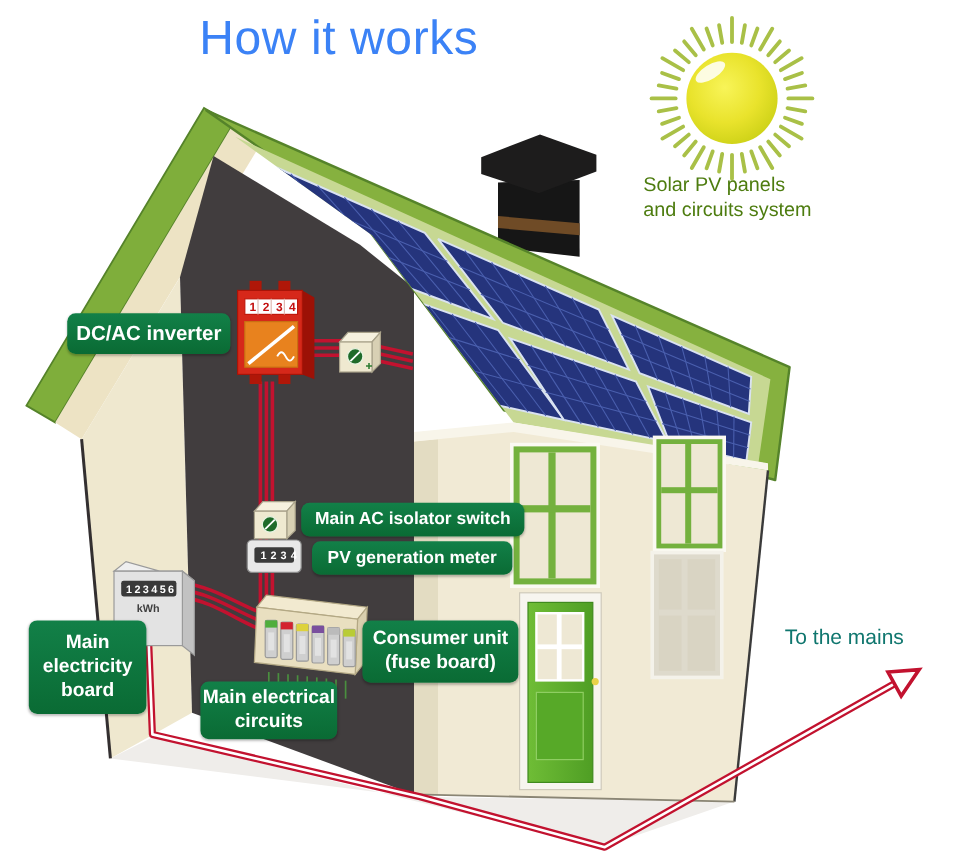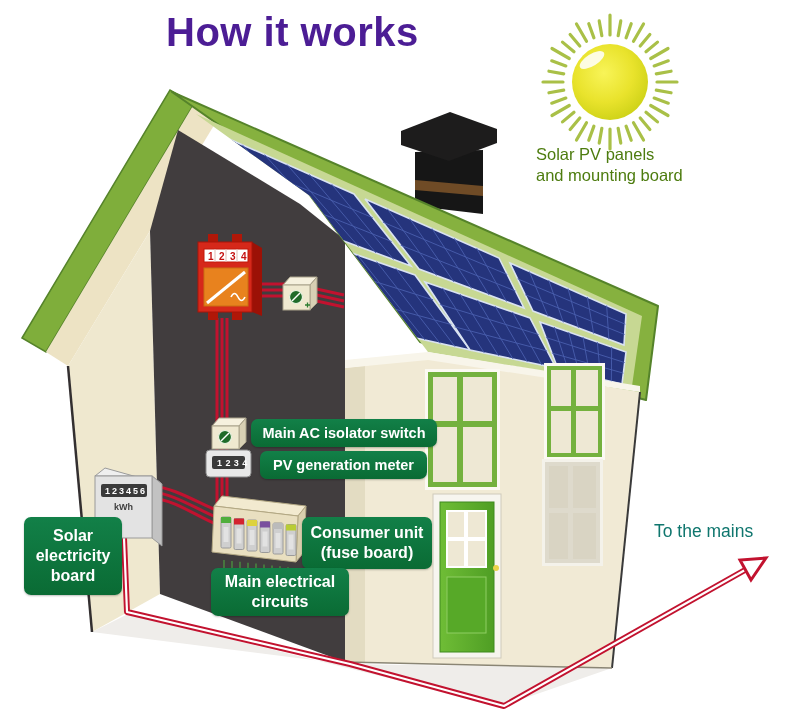--- a/index.html
+++ b/index.html
@@ -1,34 +1,34 @@
 <!DOCTYPE html>
 <html><head>
 <meta charset="utf-8">
 <style>
   html,body{margin:0;padding:0;background:#fff;}
   .stage{position:relative;width:796px;height:715px;background:#fff;overflow:hidden;
          font-family:"Liberation Sans",sans-serif;}
   .stage svg{position:absolute;left:0;top:0;}
-  .page-title{position:absolute;left:166px;top:10px;font-size:40px;font-weight:bold;
-              color:#4c1d95;letter-spacing:.5px;}
+  .page-title{position:absolute;left:166px;top:10px;font-size:40px;font-weight:normal;
+              color:#3b82f6;letter-spacing:.5px;}
   .sun-caption{position:absolute;left:536px;top:144px;font-size:16.5px;line-height:21px;
                color:#4d7c0f;}
   .watermark{position:absolute;left:0;top:317px;width:796px;height:49px;
              background:rgba(255,255,255,.5);display:flex;align-items:center;justify-content:center;}
   .watermark span{font-size:45px;color:rgba(58,58,58,.72);letter-spacing:1px;}
   .pill{position:absolute;background:linear-gradient(180deg,#128048,#0a6b34);color:#fff;
         font-weight:bold;border-radius:7px;display:flex;flex-direction:column;
         align-items:center;justify-content:center;text-align:center;line-height:1.25;
         box-shadow:0 1px 2px rgba(0,0,0,.25);}
   .pill-inverter{left:56px;top:261px;width:136px;height:34px;font-size:17px;}
   .pill-isolator{left:251px;top:419px;width:186px;height:28px;font-size:14.5px;}
   .pill-pvmeter{left:260px;top:451px;width:167px;height:28px;font-size:14.5px;}
   .pill-consumer{left:302px;top:517px;width:130px;height:52px;font-size:16px;}
-  .pill-circuits{left:167px;top:568px;width:138px;height:48px;font-size:16px;margin-left:44px;}
+  .pill-circuits{left:167px;top:568px;width:114px;height:48px;font-size:16px;}
   .pill-meter{left:24px;top:517px;width:98px;height:78px;font-size:16px;}
   .mains-label{position:absolute;left:654px;top:521px;font-size:17.5px;color:#0f766e;}
 </style>
 </head>
 <body>
 
 <div class="stage">
 
 <svg id="scene" width="796" height="715" viewBox="0 0 796 715">
   <defs>
@@ -333,39 +333,42 @@
     <rect x="101" y="484" width="46" height="13" rx="2" fill="#3a3a3a"></rect>
     <text x="105" y="494" font-size="9" font-weight="bold" fill="#ffffff" letter-spacing="2" font-family="Liberation Sans, sans-serif">123456</text>
     <text x="114" y="510" font-size="9" font-weight="bold" fill="#3f3f3f" font-family="Liberation Sans, sans-serif">kWh</text>
   </g>
 </svg>
 
 <div class="page-title">How it works</div>
 
 <div class="sun-caption">
   <div>Solar PV panels</div>
-  <div>and mounting board</div>
-</div>
-
-
+  <div>and circuits system</div>
+</div>
+
+
+<div class="pill pill-inverter">
+  <div>DC/AC inverter</div>
+</div>
 <div class="pill pill-isolator">
   <div>Main AC isolator switch</div>
 </div>
 <div class="pill pill-pvmeter">
   <div>PV generation meter</div>
 </div>
 <div class="pill pill-consumer">
   <div>Consumer unit</div>
   <div>(fuse board)</div>
 </div>
 <div class="pill pill-circuits">
   <div>Main electrical</div>
   <div>circuits</div>
 </div>
 <div class="pill pill-meter">
-  <div>Solar</div>
+  <div>Main</div>
   <div>electricity</div>
   <div>board</div>
 </div>
 
 <div class="mains-label">To the mains</div>
 
 </div>
 
 </body></html>

